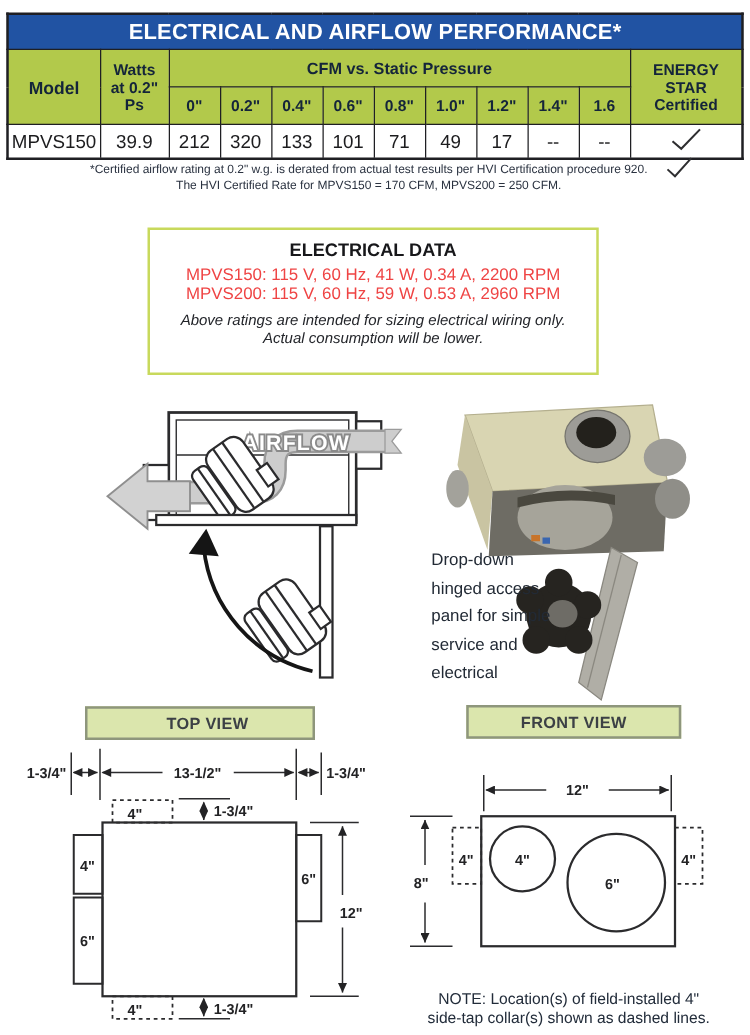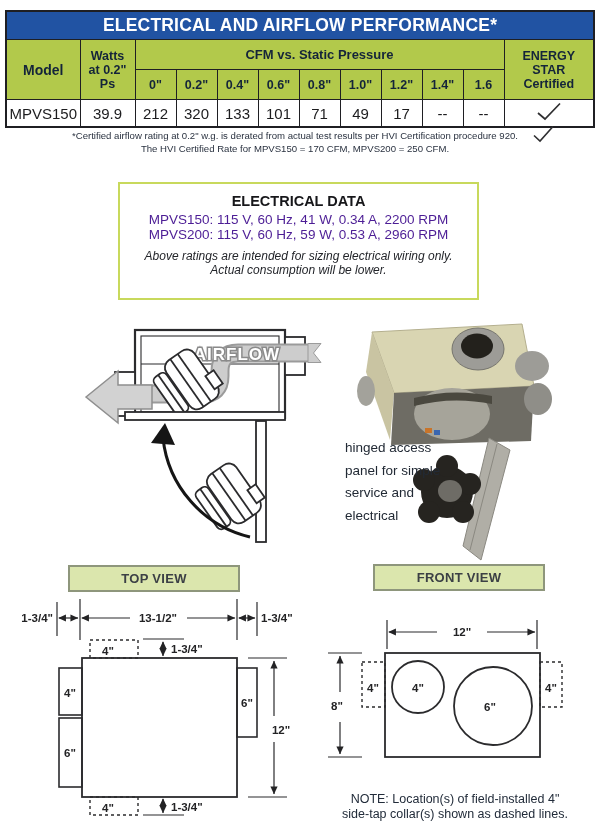--- a/index.html
+++ b/index.html
@@ -21,33 +21,33 @@
 
   
   #footnote{position:absolute;left:30px;top:129px;width:530px;text-align:center;
             font-size:9.6px;line-height:13px;color:#2a3240;}
   #footnote-check{position:absolute;left:532px;top:125px;}
 
   
   #elec-box{position:absolute;left:118px;top:182px;width:357px;height:114px;
             border:2.5px solid #c8d95c;background:#fff;text-align:center;}
   #elec-title{font-size:14.5px;font-weight:bold;color:#17171a;margin-top:9px;}
-  .elec-line{font-size:13.5px;color:#4c1d95;line-height:15px;}
+  .elec-line{font-size:13.5px;color:#ef4444;line-height:15px;}
   #elec-lines{margin-top:3px;}
   #elec-note{margin-top:8px;font-size:12px;font-style:italic;color:#23252a;line-height:13.5px;}
 
   
   #photo-caption{position:absolute;left:345px;top:437px;width:120px;font-size:13.5px;
                  line-height:22.5px;color:#222a35;}
   #photo-caption span{display:block;}
 
   
   .view-label{position:absolute;width:168px;height:23px;background:#dbe6ad;border:2px solid #8e967c;
               text-align:center;line-height:23px;font-size:13px;font-weight:bold;color:#3c4045;letter-spacing:.3px;}
-  #top-view-label{left:68px;top:565px;}
+  #top-view-label{left:68px;top:565px;padding-left:12px;}
   #front-view-label{left:373px;top:564px;}
 
   
   #note-text{position:absolute;left:310px;top:792px;width:290px;text-align:center;
              font-size:12.5px;line-height:14.5px;color:#222c3a;}
 
   
   #drawings{position:absolute;left:0;top:0;}
   .dimtxt{font-family:"Liberation Sans",sans-serif;font-size:11.5px;font-weight:bold;fill:#232325;}
   .airflow-txt{font-family:"Liberation Sans",sans-serif;font-size:17px;font-weight:bold;
@@ -274,20 +274,21 @@
       <rect x="540" y="662" width="22" height="45" stroke-dasharray="3,3" stroke-width="1.4"></rect>
       <text x="551" y="692" text-anchor="middle" class="dimtxt" stroke="none">4"</text>
       <circle cx="418" cy="687" r="26" stroke-width="1.8"></circle>
       <text x="418" y="692" text-anchor="middle" class="dimtxt" stroke="none">4"</text>
       <circle cx="493" cy="706" r="39" stroke-width="1.8"></circle>
       <text x="490" y="711" text-anchor="middle" class="dimtxt" stroke="none">6"</text>
     </g>
   </svg>
 
   <div id="photo-caption">
+    <span>Drop-down</span>
     <span>hinged access</span>
     <span>panel for simple</span>
     <span>service and</span>
     <span>electrical</span>
   </div>
 
   <div class="view-label" id="top-view-label">TOP VIEW</div>
   <div class="view-label" id="front-view-label">FRONT VIEW</div>
 
   <div id="note-text">

